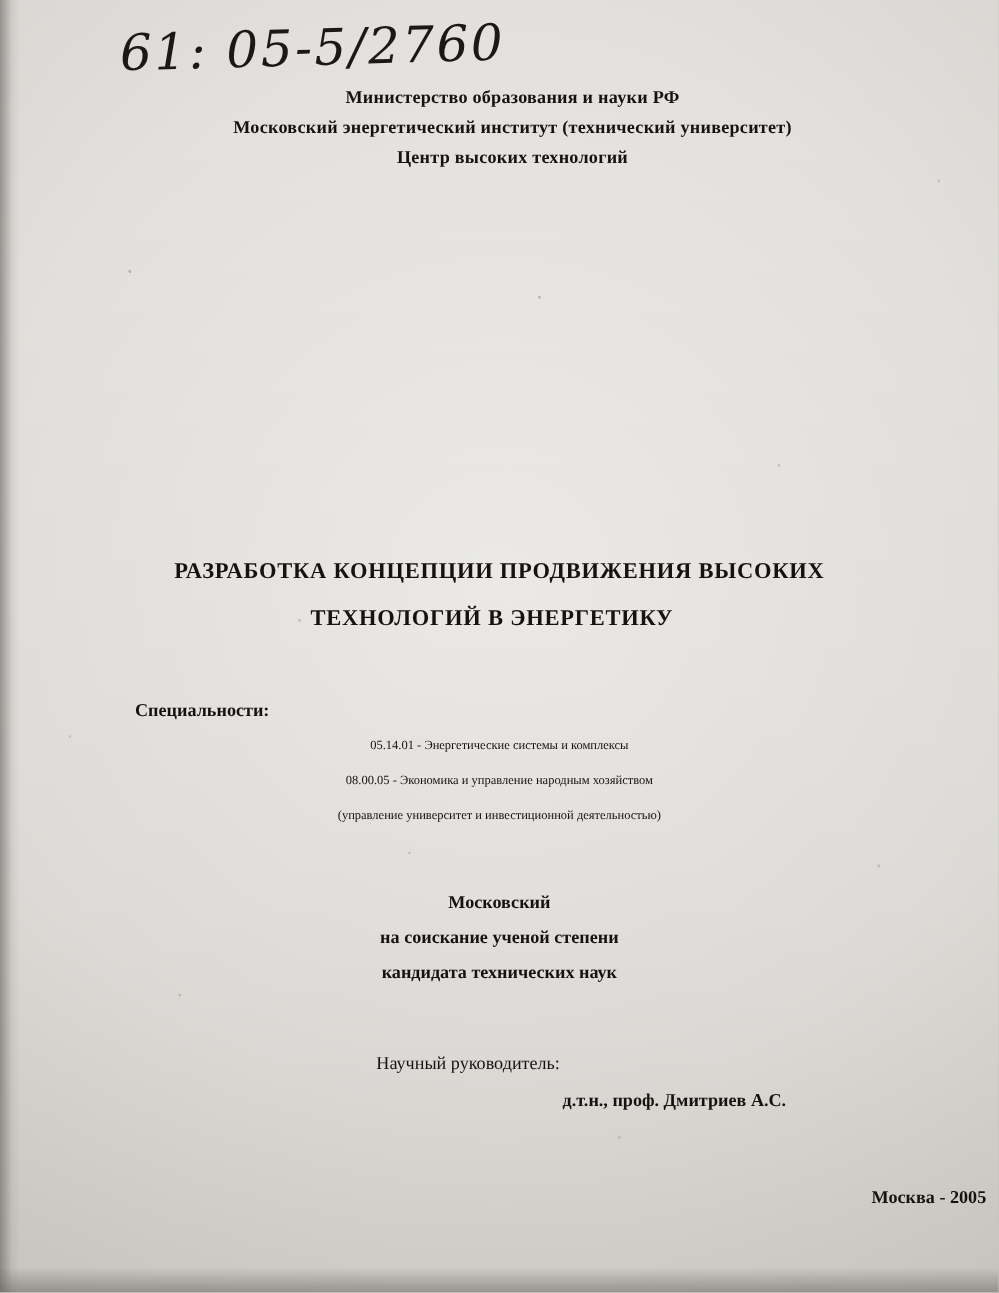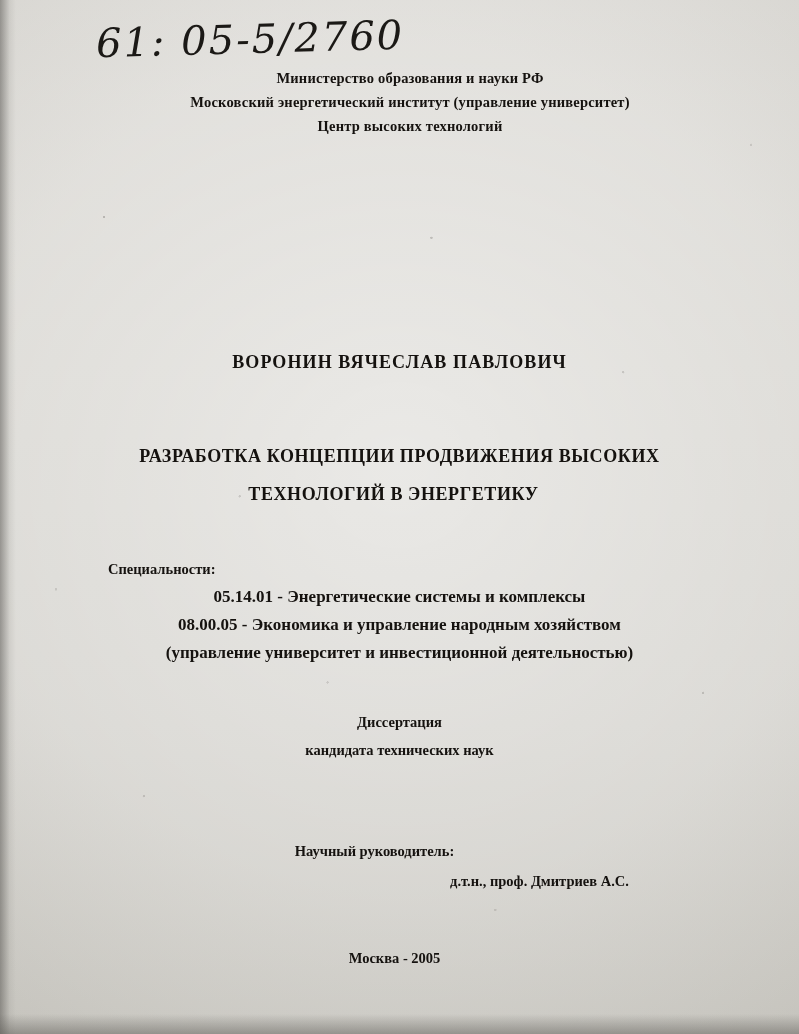--- a/index.html
+++ b/index.html
@@ -112,98 +112,99 @@
     font-weight: bold;
     font-size: 14.5px;
   }
   .spec-list {
     position: absolute;
     top: 583px;
     left: 0; right: 0;
     text-align: center;
   }
   .spec-list div {
-    font-weight: bold;
-    font-size: 17px;
+    font-weight: normal;
+    font-size: 10px;
     line-height: 28px;
   }
 
   .thesis {
     position: absolute;
     top: 708px;
     left: 0; right: 0;
   }
   .thesis div {
     font-weight: bold;
     font-size: 14.5px;
     line-height: 28px;
   }
 
   .supervisor-label {
     position: absolute;
     top: 843px;
     left: 0; right: 0;
-    font-weight: bold;
+    font-weight: normal;
     font-size: 14.5px;
     padding-right: 50px;
   }
   .supervisor-name {
     position: absolute;
     top: 873px;
     left: 0; right: 0;
     font-weight: bold;
     font-size: 14.5px;
     padding-left: 240px;
     margin-left: 40px;
   }
 
   .place {
     position: absolute;
     top: 950px;
     left: 0; right: 0;
     font-weight: bold;
     font-size: 14.5px;
     padding-right: 10px;
+    text-align: right;
   }
 </style>
 </head>
 <body>
 
 <div class="page">
   <div class="paper"></div>
   <div class="speckles"></div>
   <div class="edge-left"></div>
   <div class="edge-bottom"></div>
 
   <div class="content">
 
     <div class="stamp">61: 05-5/2760</div>
 
     <div class="org">
       <div>Министерство образования и науки РФ</div>
-      <div class="line2">Московский энергетический институт (управление  университет)</div>
+      <div class="line2">Московский энергетический институт (технический  университет)</div>
       <div>Центр высоких технологий</div>
     </div>
 
-    <div class="author">ВОРОНИН  ВЯЧЕСЛАВ  ПАВЛОВИЧ</div>
 
     <div class="title">
       <span class="l1">РАЗРАБОТКА  КОНЦЕПЦИИ  ПРОДВИЖЕНИЯ ВЫСОКИХ</span>
       <span class="l2">ТЕХНОЛОГИЙ  В  ЭНЕРГЕТИКУ</span>
     </div>
 
     <div class="spec-label">Специальности:</div>
     <div class="spec-list">
       <div>05.14.01 - Энергетические системы и комплексы</div>
       <div>08.00.05 - Экономика и управление народным хозяйством</div>
       <div>(управление университет и инвестиционной деятельностью)</div>
     </div>
 
     <div class="thesis">
-      <div>Диссертация</div>
+      <div>Московский</div>
+      <div>на соискание ученой степени</div>
       <div>кандидата технических наук</div>
     </div>
 
     <div class="supervisor-label">Научный руководитель:</div>
     <div class="supervisor-name">д.т.н., проф.  Дмитриев А.С.</div>
 
     <div class="place">Москва  - 2005</div>
   </div>
 </div>
 

